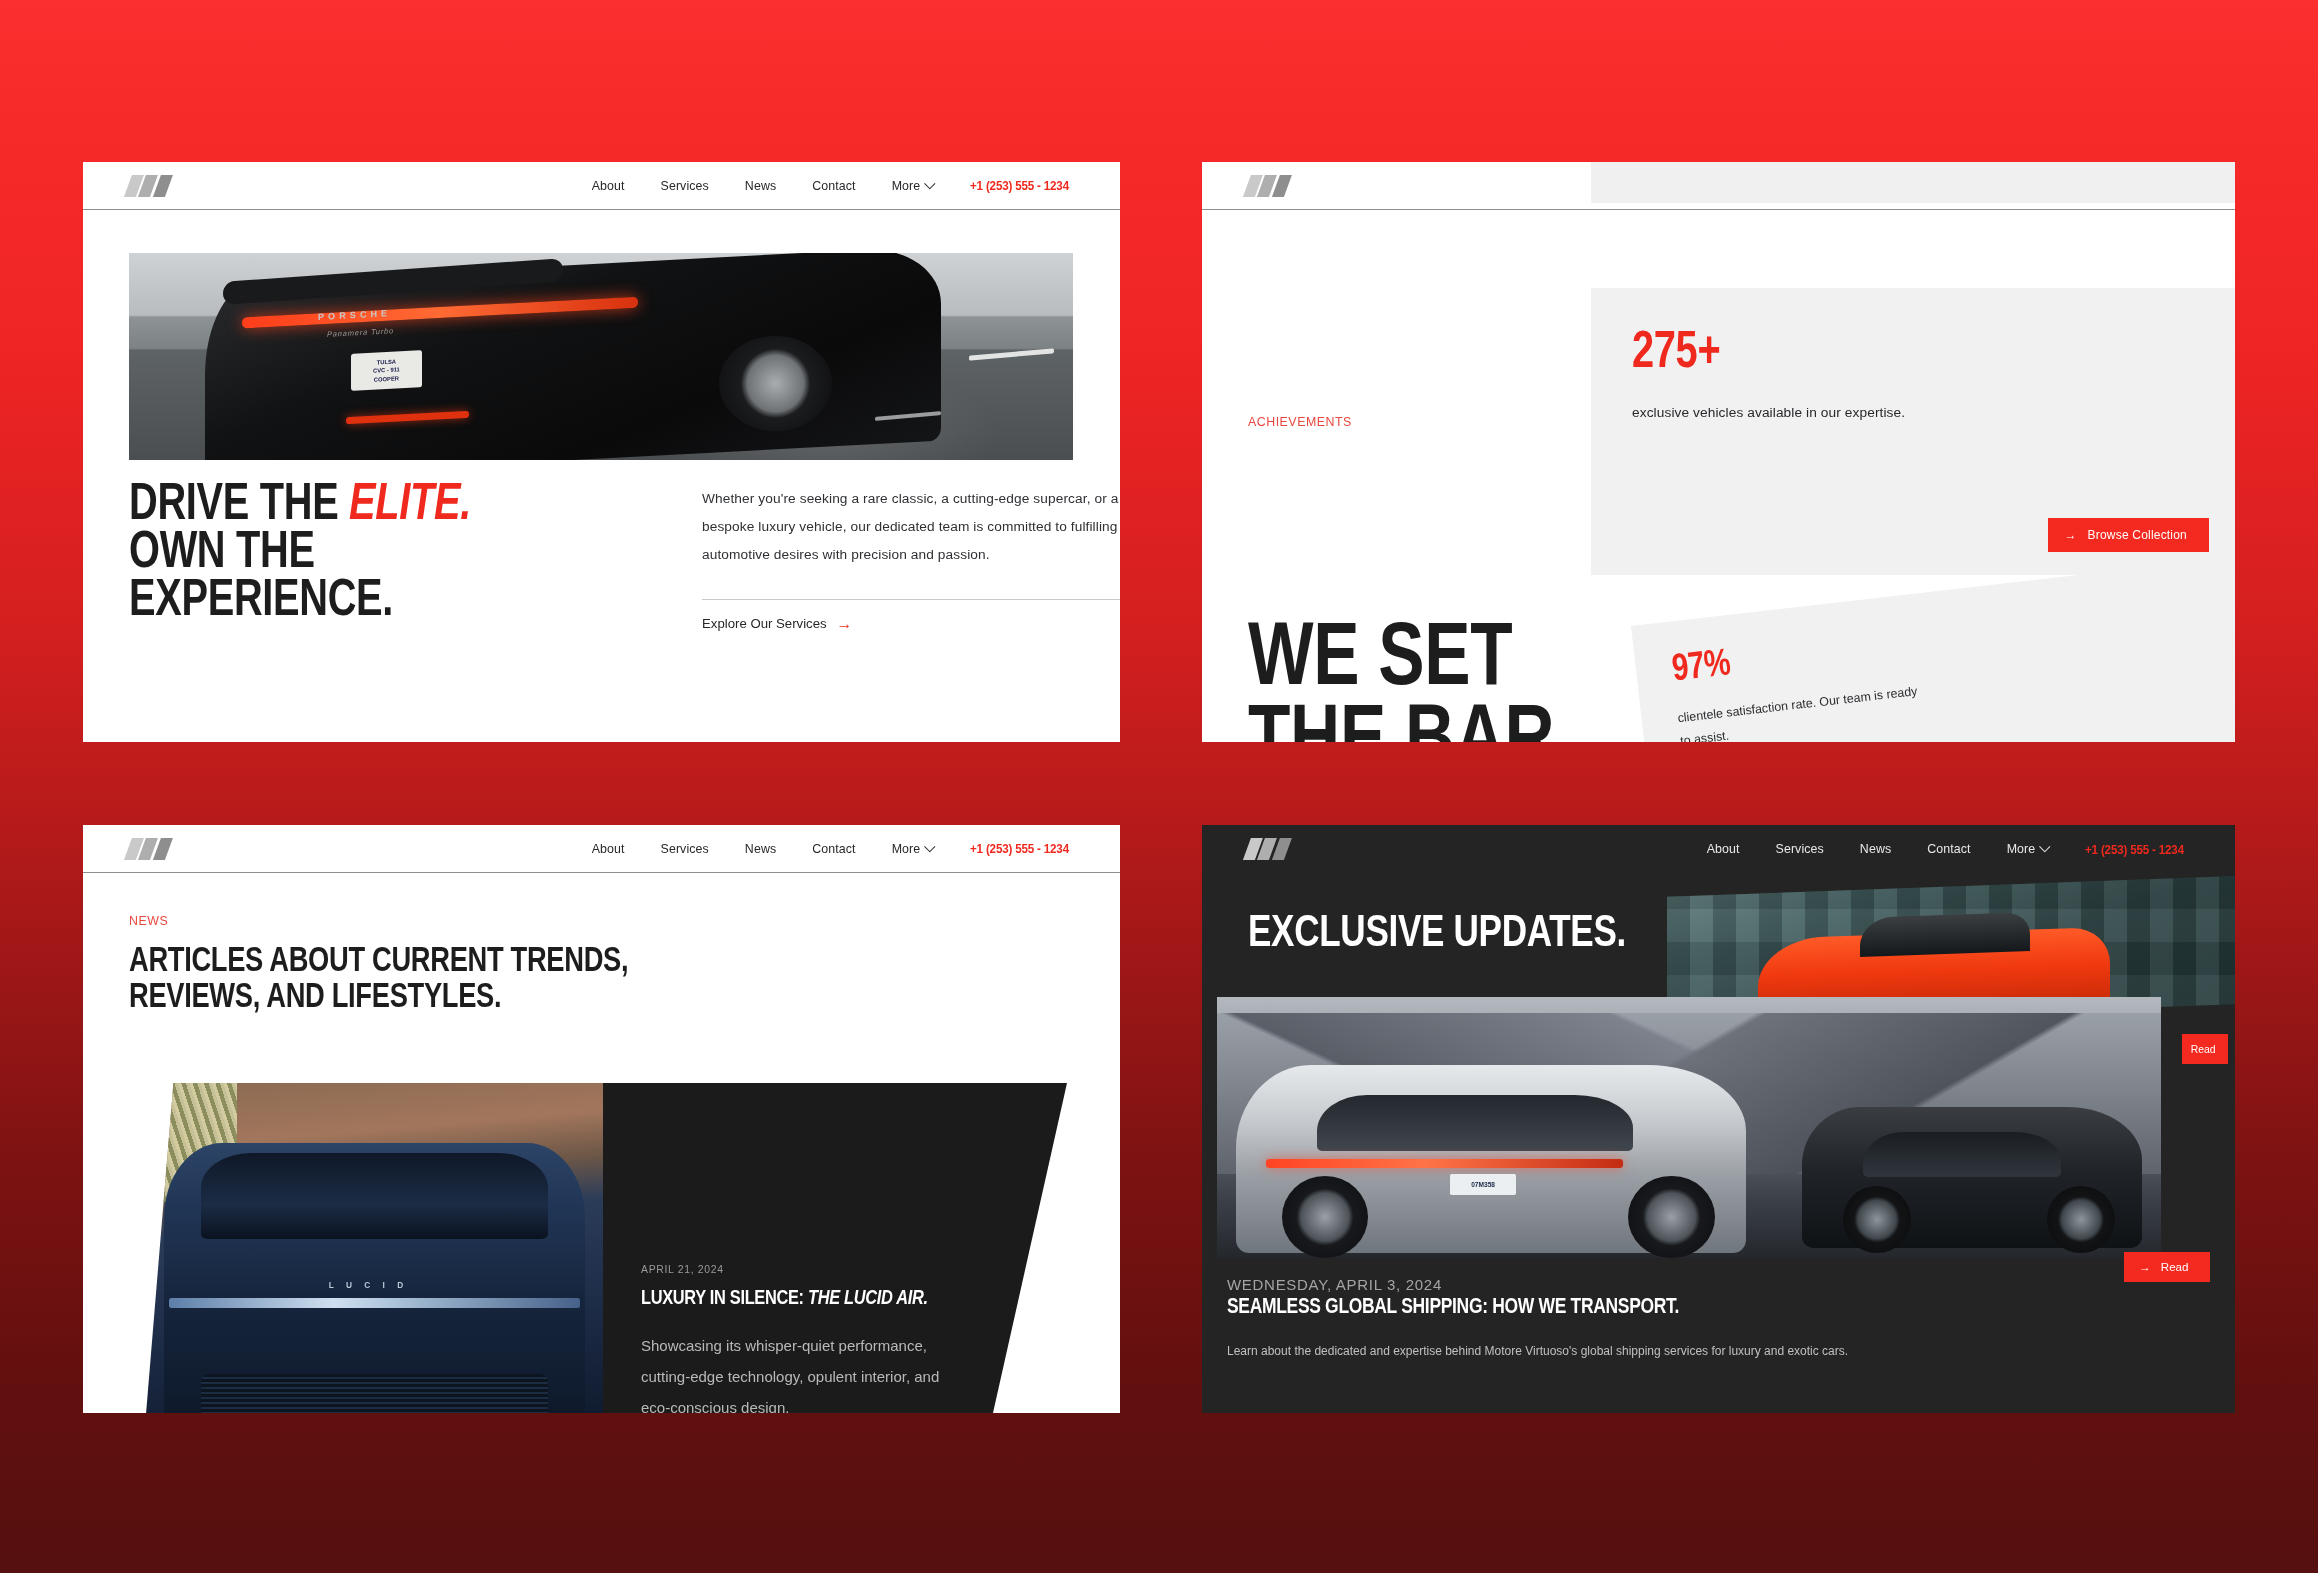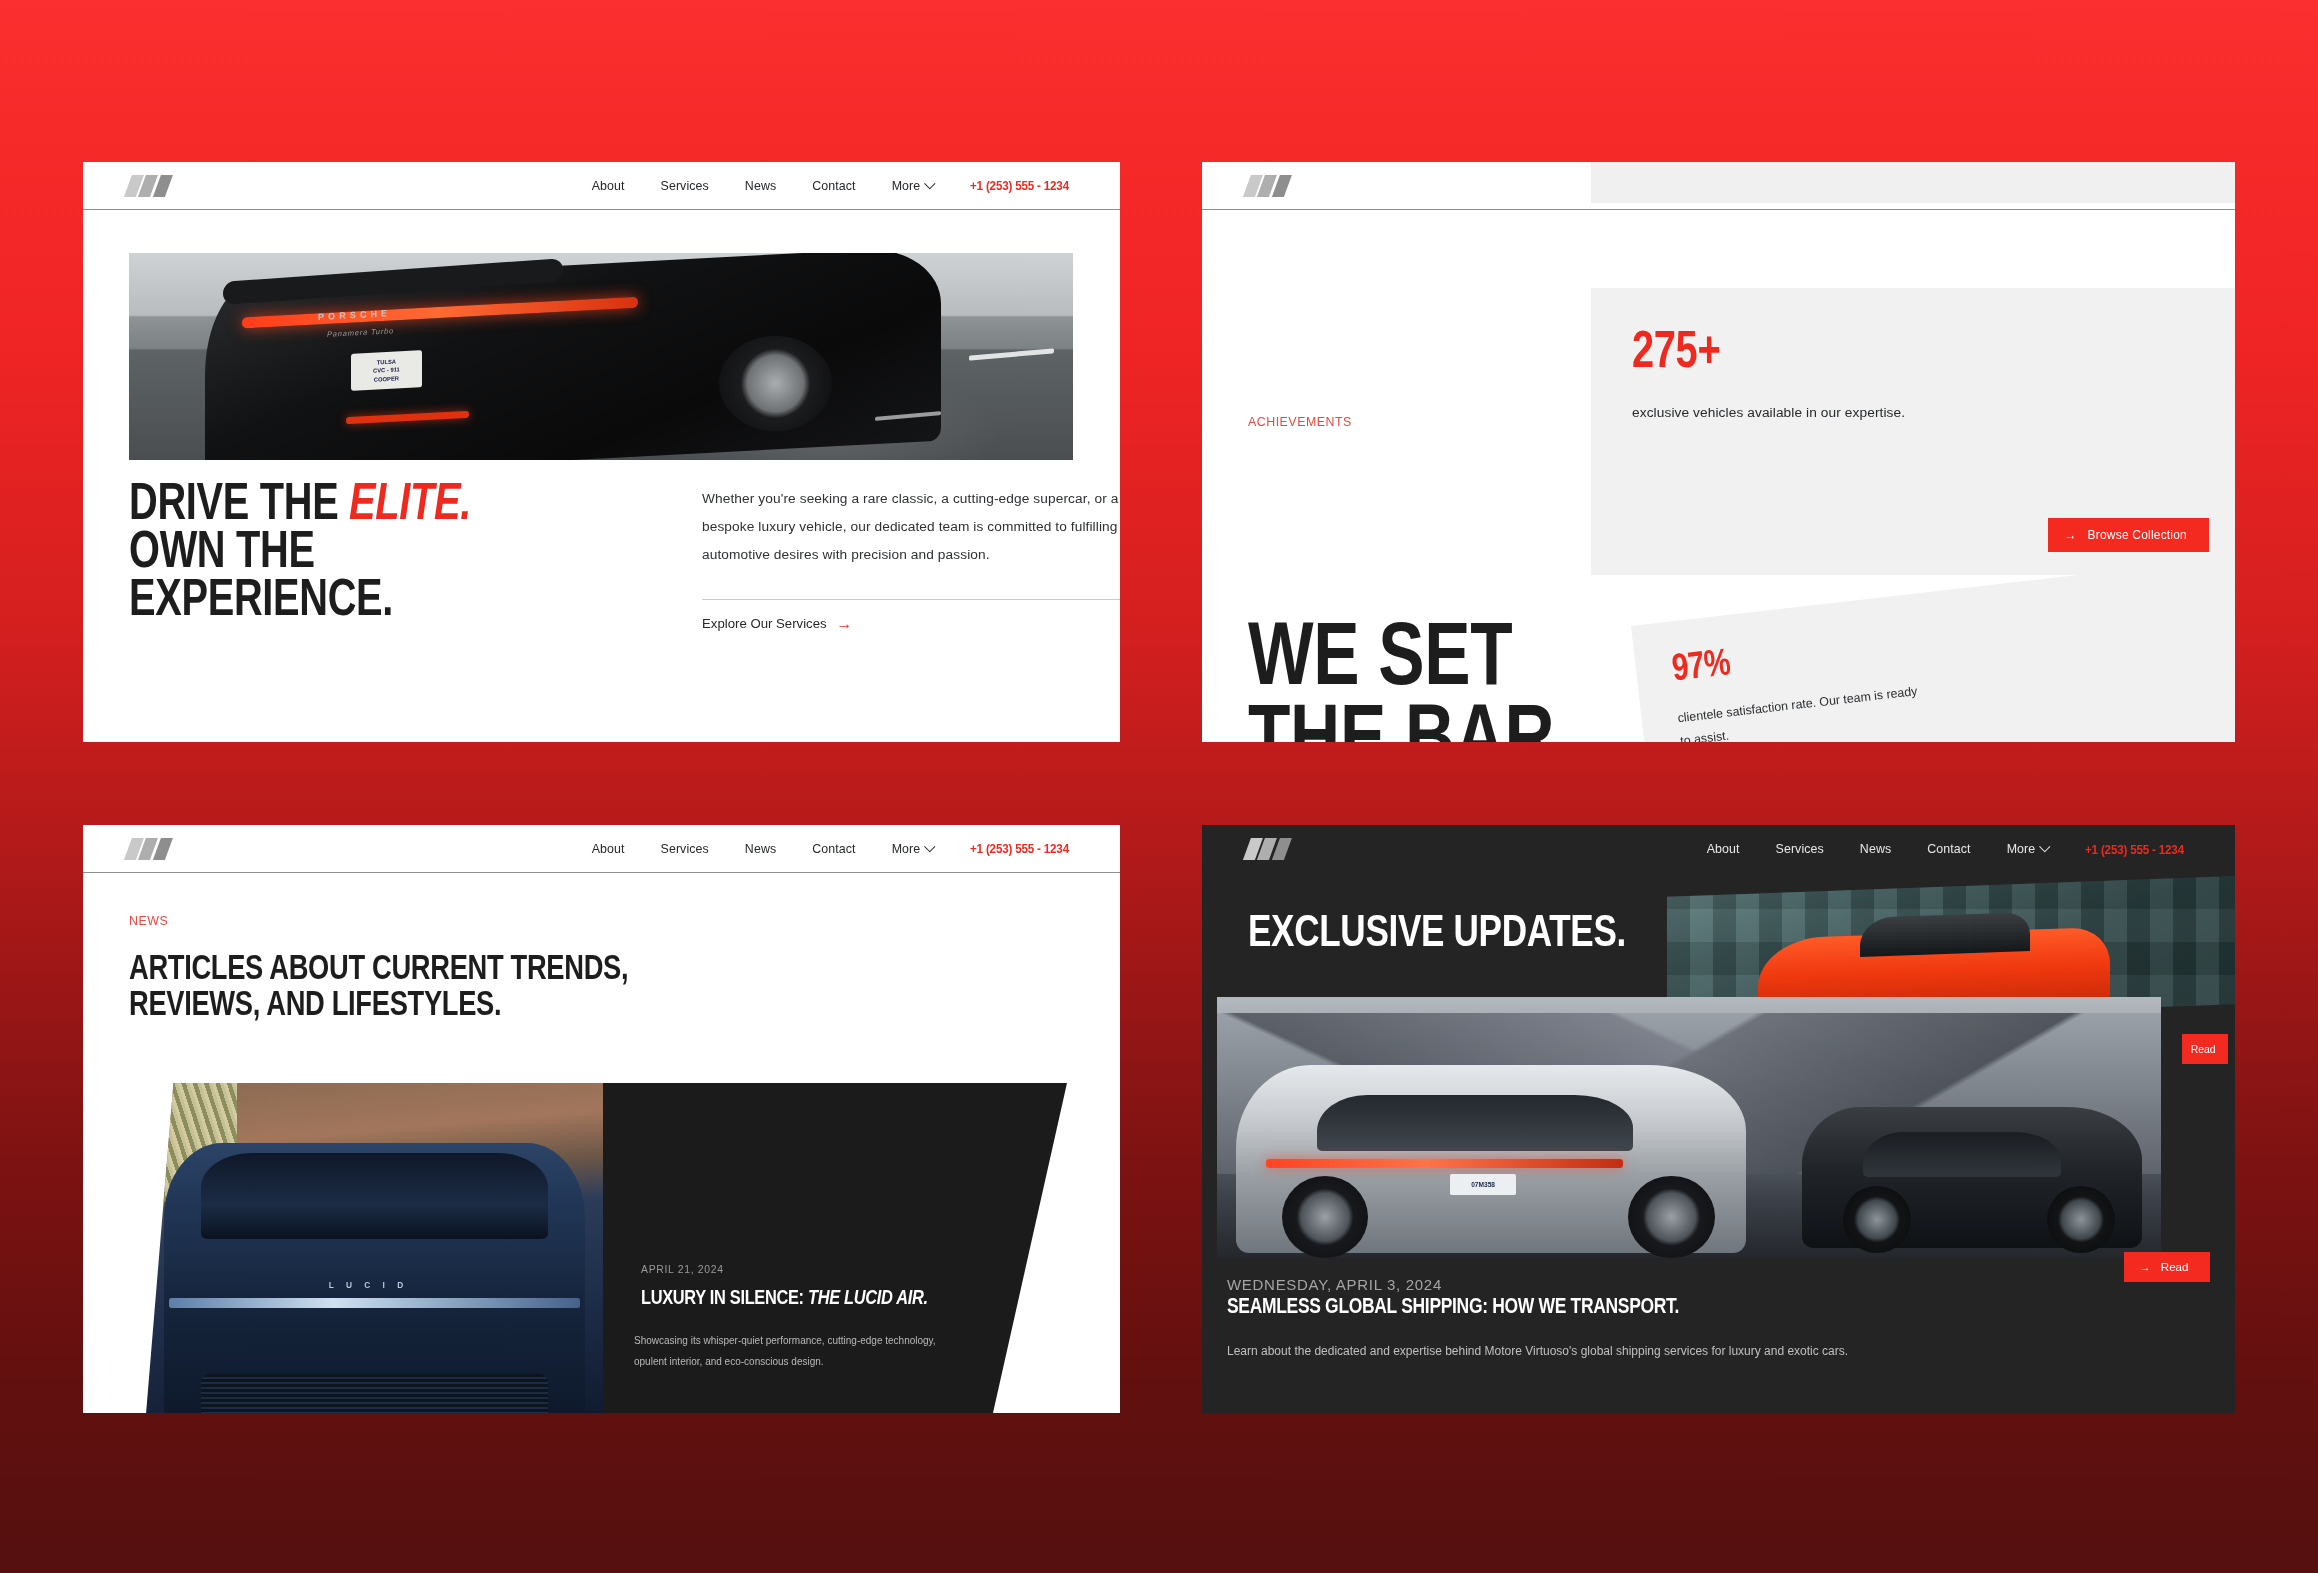--- a/index.html
+++ b/index.html
@@ -205,21 +205,21 @@
     position:absolute; left: 36px; top: 86px; width: 248px;
     font-size: 12.4px; color:#2c2e31; line-height: 1.85;
   }
 
   
   #card3 { left: 83px; top: 825px; width: 1037px; height: 588px; }
   #card3 .kicker {
     position:absolute; left: 46px; top: 89px;
     font-size: 12.4px; color:#e8483f; letter-spacing:0.5px;
   }
-  #card3 .headline { position:absolute; left: 46px; top: 116px; margin-top: 8px; }
+  #card3 .headline { position:absolute; left: 46px; top: 116px; }
   #card3 .headline .l { font-size: 35px; line-height: 1.04; color:#1d1d1d; }
 
   #card3 .article-img {
     position:absolute; left: 63px; top: 258px; width: 457px; height: 331px;
     background: linear-gradient(175deg,#8a6a52 0%, #a2765c 18%, #6d5747 30%, #2b3c59 42%, #1d2c47 70%, #101b2f 100%);
     clip-path: polygon(6% 0, 100% 0, 100% 100%, 0 100%);
     overflow:hidden;
   }
   .lucid-body {
     position:absolute; left:4%; top:18%; width:92%; height:86%;
@@ -259,22 +259,22 @@
   #card3 .article-panel .date {
     position:absolute; left: 38px; top: 181px;
     font-size: 10.4px; color:#9b9b9b; letter-spacing:0.7px;
   }
   #card3 .article-panel .title {
     position:absolute; left: 38px; top: 202px;
   }
   #card3 .article-panel .title .l { font-size: 21px; color:#fff; line-height:1.1; }
   #card3 .article-panel .title .ital { font-style: italic; }
   #card3 .article-panel .sum {
-    position:absolute; left: 31px; top: 248px; width: 331px;
-    font-size: 10px; color:#b9b9b9; line-height: 2.05;
+    position:absolute; left: 38px; top: 248px; width: 331px;
+    font-size: 15px; color:#b9b9b9; line-height: 2.05;
   }
 
   
   #card4 { left: 1202px; top: 825px; width: 1033px; height: 588px; }
   #card4 .headline { position:absolute; left: 46px; top: 83px; z-index: 3; }
   #card4 .headline .l { font-size: 45px; line-height: 1; color:#fff; }
 
   #card4 .img-top {
     position:absolute; left: 465px; top: 51px; width: 568px; height: 149px;
     background: linear-gradient(160deg,#5f7d7e 0%, #456263 25%, #2f4647 55%, #24393a 100%);

